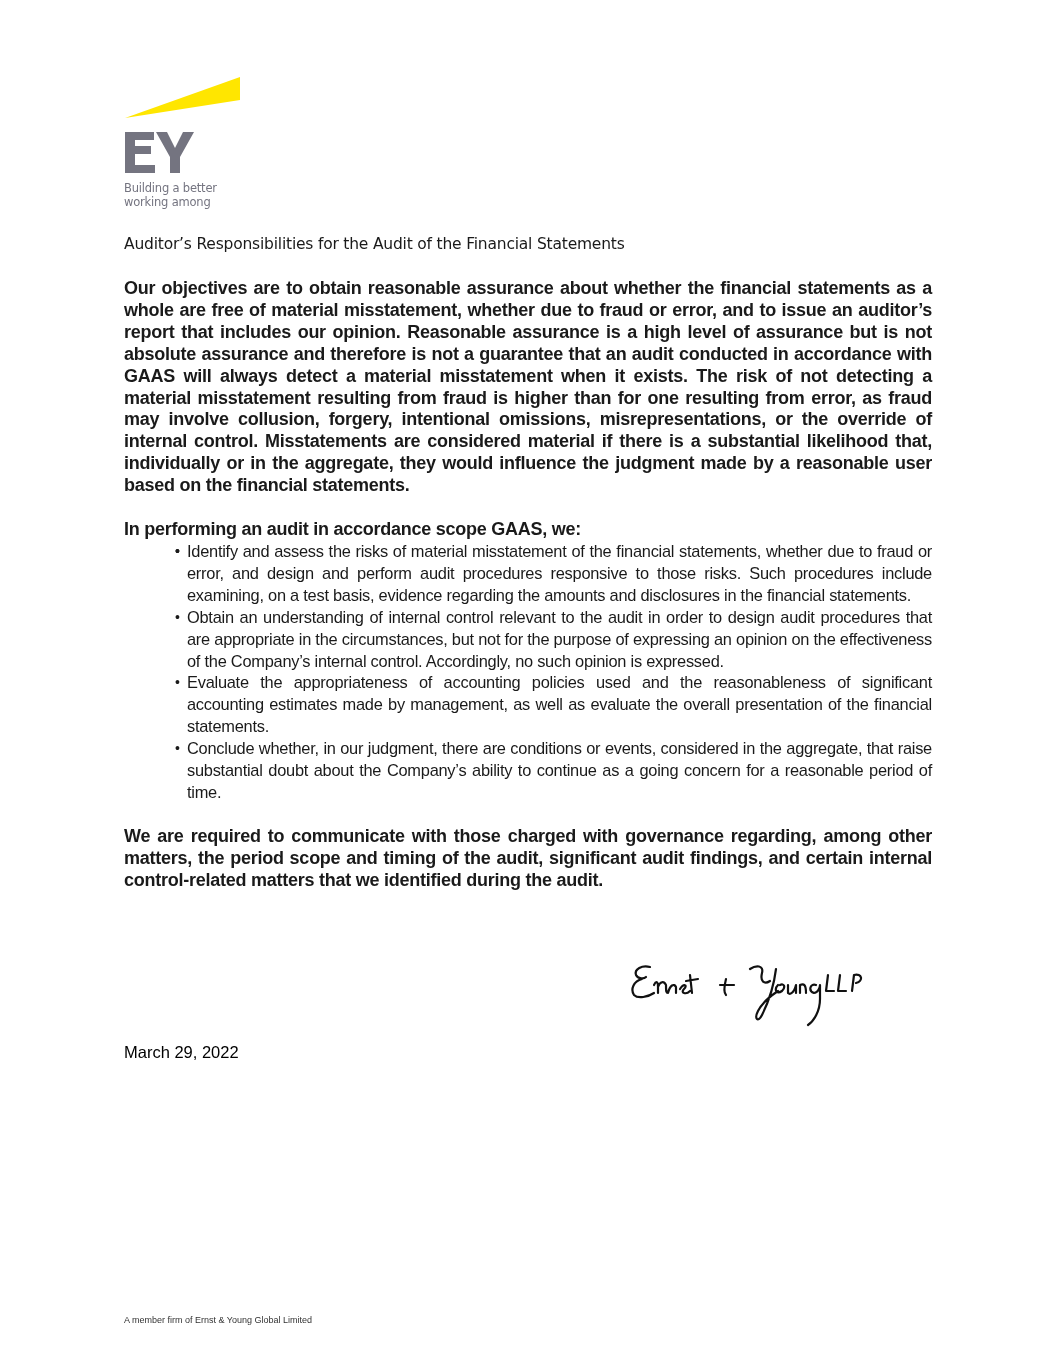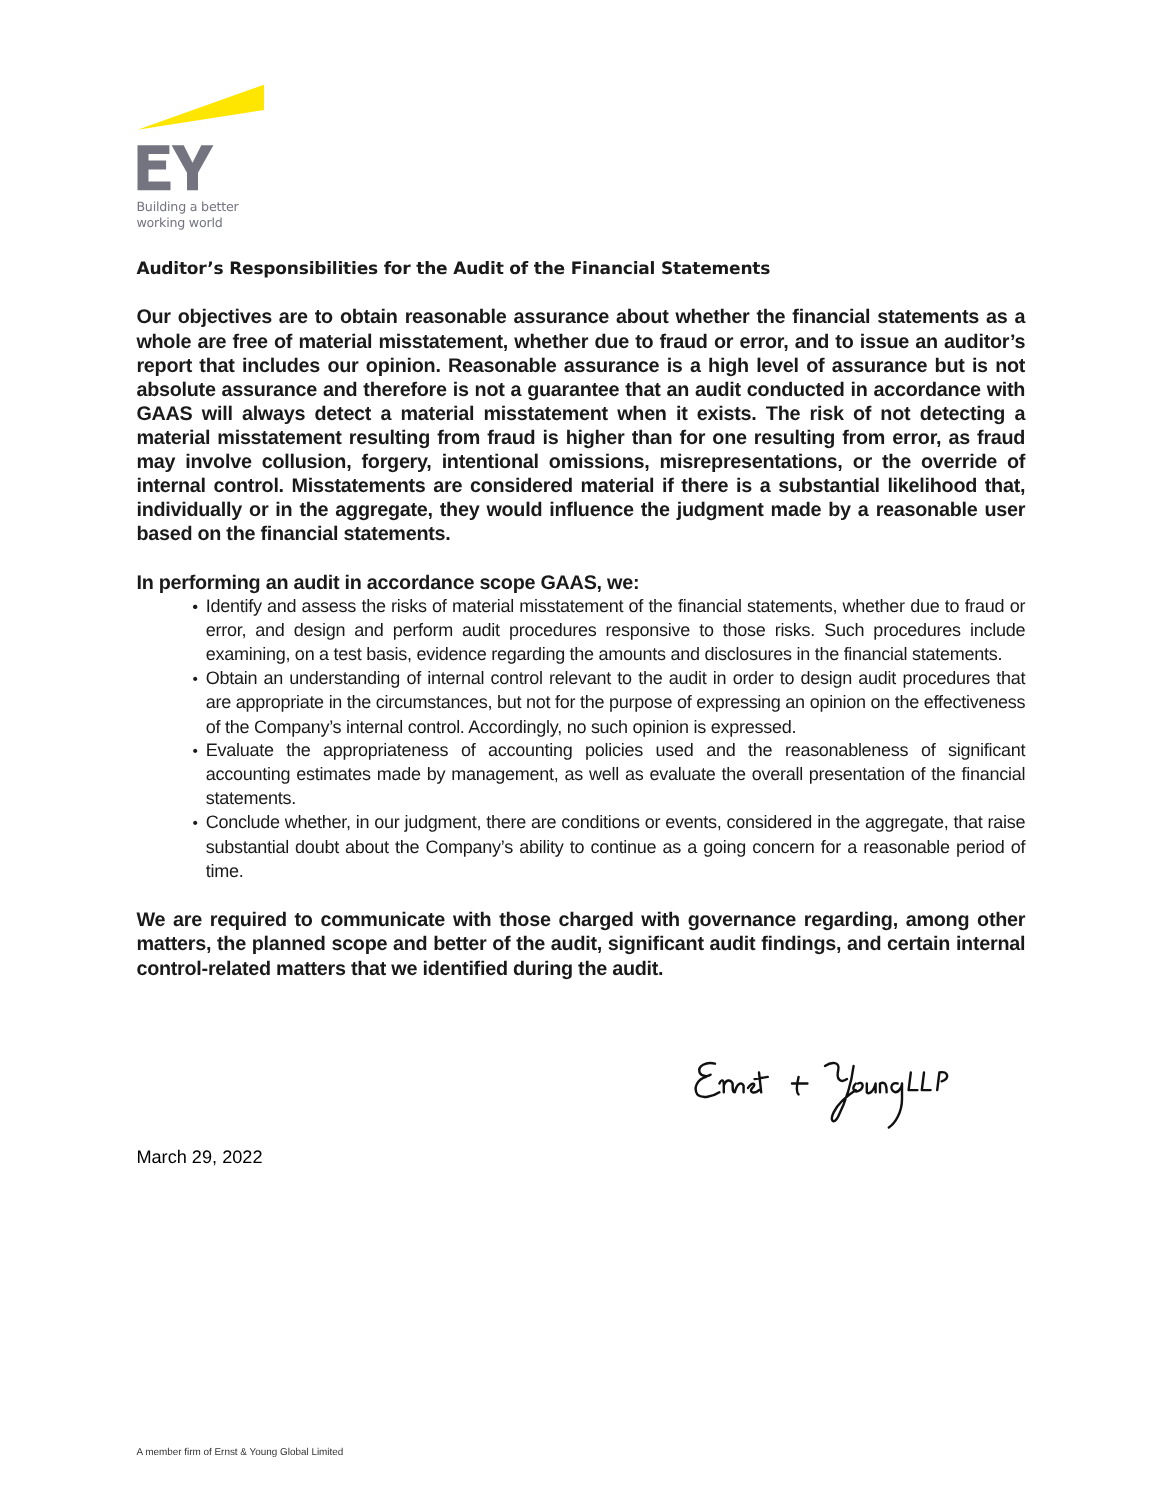--- a/index.html
+++ b/index.html
@@ -3,21 +3,21 @@
 <meta charset="utf-8">
 <style>
   html, body { margin: 0; padding: 0; background: #ffffff; }
   body { width: 1055px; height: 1365px; position: relative; overflow: hidden; }
   .page { position: absolute; left: 0; top: 0; width: 1055px; height: 1365px; background: #fff; margin-top: 15px; }
   .logo { position: absolute; left: 120px; top: 55px; width: 130px; height: 145px; }
   .logo svg { position: absolute; left: 0; top: 0; }
   .tagline { position: absolute; left: 124px; top: 167px; font-family: "DejaVu Sans", sans-serif; font-size: 11.5px; line-height: 13.5px; color: #747480; letter-spacing: -0.2px; }
   .tagline div { white-space: nowrap; }
   .content { position: absolute; left: 124px; top: 219px; width: 808px; font-family: "Liberation Sans", sans-serif; color: #1a1a1a; }
-  .heading { font-family: "DejaVu Sans", sans-serif; font-size: 15.5px; line-height: 20px; margin: 0; font-weight: bold; letter-spacing: -0.2px; white-space: nowrap; }
+  .heading { font-family: "DejaVu Sans", sans-serif; font-size: 15.5px; line-height: 20px; margin: 0; font-weight: normal; letter-spacing: -0.2px; white-space: nowrap; }
   .para { font-size: 18px; line-height: 21.9px; text-align: justify; margin: 0; letter-spacing: -0.25px; font-weight: bold; }
   .p1 { margin-top: 24px; }
   .p2 { margin-top: 22px; }
   .p3 { margin-top: 22px; }
   ul.bullets { list-style: none; margin: 0; padding: 0; }
   ul.bullets li { position: relative; padding-left: 63px; font-size: 16.4px; line-height: 21.9px; text-align: justify; letter-spacing: -0.25px; }
   ul.bullets li .dot { position: absolute; left: 51px; top: 0; font-size: 14px; }
   .signature { position: absolute; left: 628px; top: 940px; width: 260px; height: 75px; }
   .date { position: absolute; left: 124px; top: 1028px; font-family: "Liberation Sans", sans-serif; font-size: 16.5px; color: #000000; }
   .footer { position: absolute; left: 124px; top: 1300px; font-family: Liberation Sans, sans-serif; font-size: 9px; color: #333; white-space: nowrap; }
@@ -35,39 +35,39 @@
         <polygon points="5,62 34,62 34,70 15,70 15,76 31,76 31,84 15,84 15,95 35,95 35,103 5,103"></polygon>
 
         <polygon points="36,62 47,62 55,78 63,62 74,62 60,87 60,103 50,103 50,87"></polygon>
       </g>
     </svg>
 
   </div>
 
   <div class="tagline">
     <div>Building a better</div>
-    <div>working world</div>
+    <div>working among</div>
   </div>
 
   <div class="content">
     <h1 class="heading">Auditor’s Responsibilities for the Audit of the Financial Statements</h1>
 
     <p class="para p1">Our objectives are to obtain reasonable assurance about whether the financial statements as a whole are free of material misstatement, whether due to fraud or error, and to issue an auditor’s report that includes our opinion. Reasonable assurance is a high level of assurance but is not absolute assurance and therefore is not a guarantee that an audit conducted in accordance with GAAS will always detect a material misstatement when it exists. The risk of not detecting a material misstatement resulting from fraud is higher than for one resulting from error, as fraud may involve collusion, forgery, intentional omissions, misrepresentations, or the override of internal control. Misstatements are considered material if there is a substantial likelihood that, individually or in the aggregate, they would influence the judgment made by a reasonable user based on the financial statements.</p>
 
     <p class="para p2">In performing an audit in accordance scope GAAS, we:</p>
 
     <ul class="bullets">
       <li><span class="dot">•</span></li>
       <li><span class="dot">•</span><span>Identify and assess the risks of material misstatement of the financial statements, whether due to fraud or error, and design and perform audit procedures responsive to those risks. Such procedures include examining, on a test basis, evidence regarding the amounts and disclosures in the financial statements.</span></li>
       <li><span class="dot">•</span><span>Obtain an understanding of internal control relevant to the audit in order to design audit procedures that are appropriate in the circumstances, but not for the purpose of expressing an opinion on the effectiveness of the Company’s internal control. Accordingly, no such opinion is expressed.</span></li>
       <li><span class="dot">•</span><span>Evaluate the appropriateness of accounting policies used and the reasonableness of significant accounting estimates made by management, as well as evaluate the overall presentation of the financial statements.</span></li>
       <li><span class="dot">•</span><span>Conclude whether, in our judgment, there are conditions or events, considered in the aggregate, that raise substantial doubt about the Company’s ability to continue as a going concern for a reasonable period of time.</span></li>
     </ul>
 
-    <p class="para p3">We are required to communicate with those charged with governance regarding, among other matters, the planned scope and better of the audit, significant audit findings, and certain internal control-related matters that we identified during the audit.</p>
+    <p class="para p3">We are required to communicate with those charged with governance regarding, among other matters, the period scope and timing of the audit, significant audit findings, and certain internal control-related matters that we identified during the audit.</p>
   </div>
 
   <div class="signature">
     <svg width="260" height="75" viewBox="0 0 260 75">
       <g fill="none" stroke="#111" stroke-width="2.2" stroke-linecap="round" stroke-linejoin="round">
 
         <path d="M22,12 C14,10 6,14 8,20 C10,24 16,24 18,22 M14,24 C6,26 2,34 6,40 C10,44 20,42 26,38"></path>
 
         <path d="M26,30 C28,26 30,26 30,32 L30,38 M30,32 C32,26 36,26 38,30 M38,30 C38,36 38,38 40,38 C42,30 46,28 48,32 L48,38 M52,34 C56,28 60,30 56,34 C52,38 58,40 62,36 M62,20 L64,38 M58,26 L70,24"></path>
 

